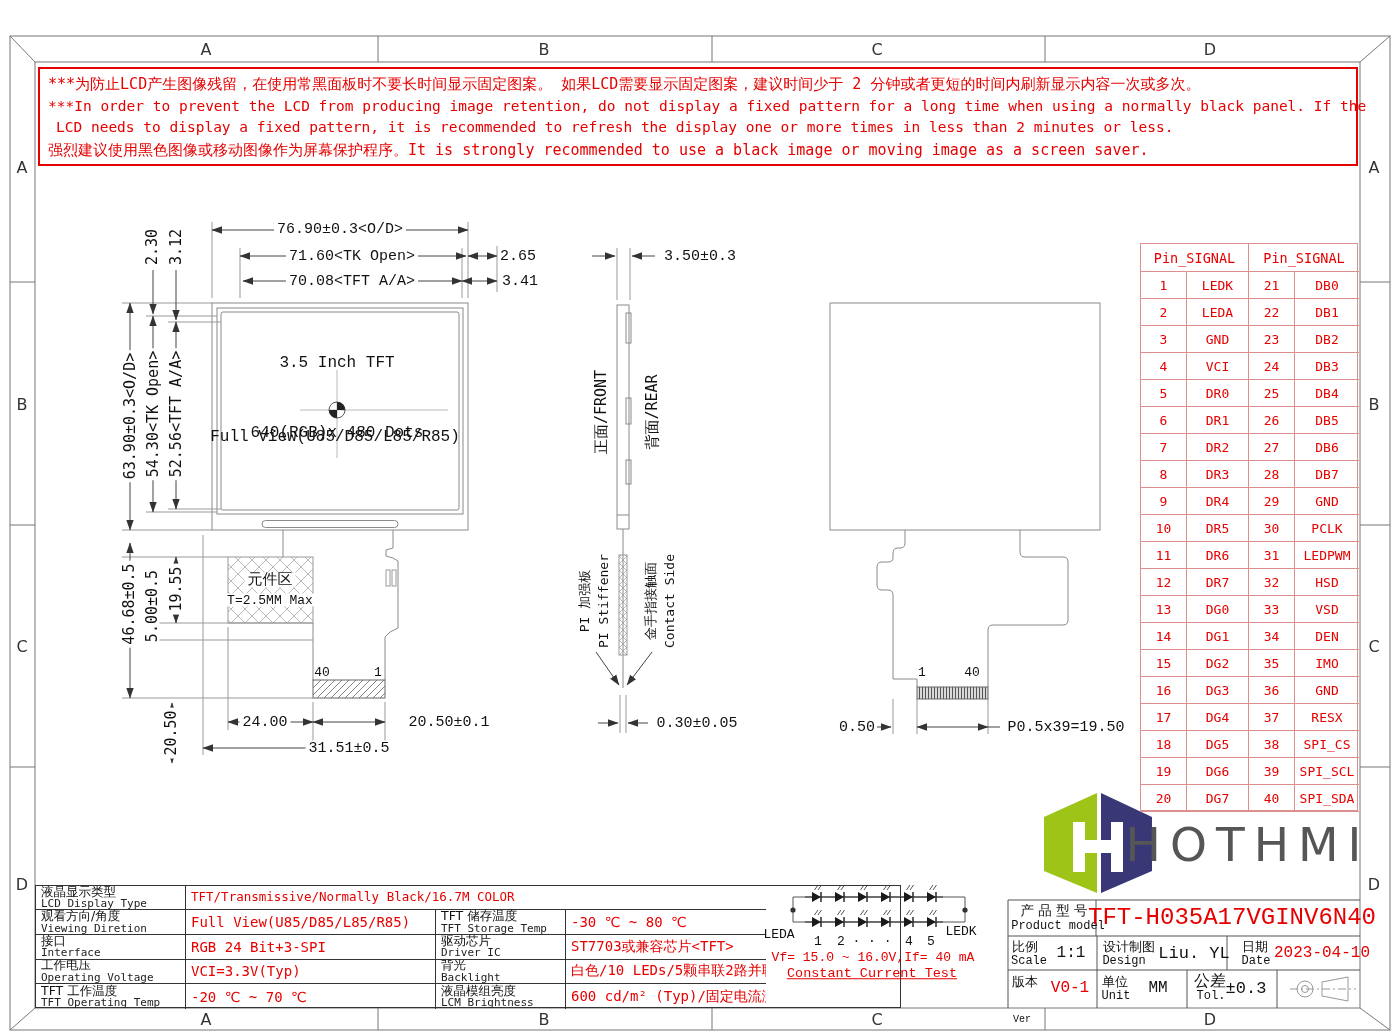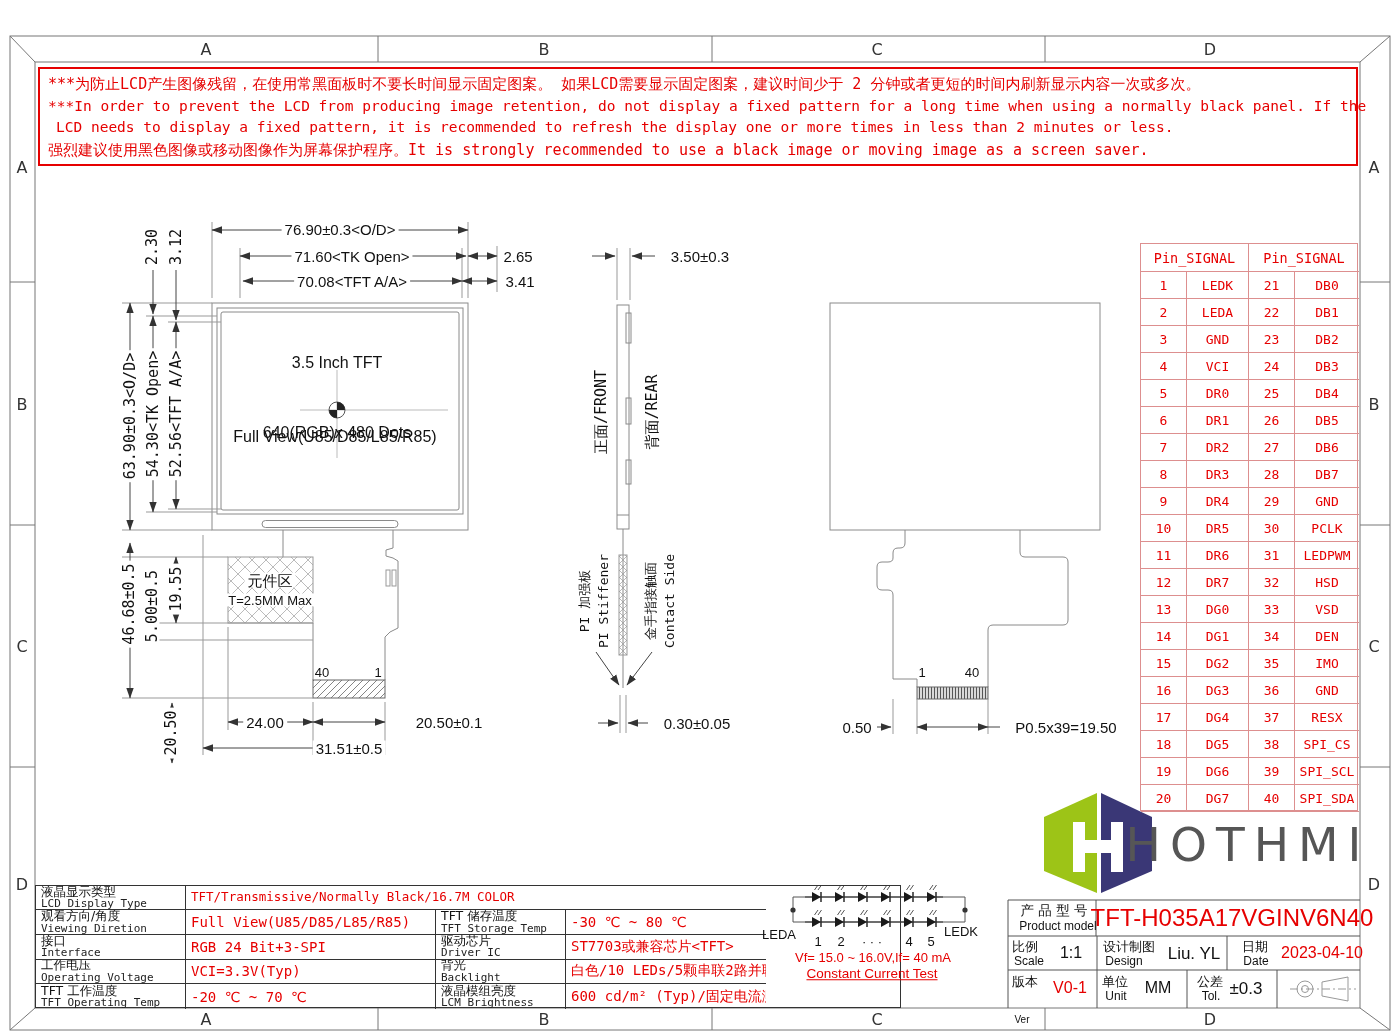--- a/index.html
+++ b/index.html
@@ -1,20 +1,20 @@
 <!DOCTYPE html>
 <html><head>
 <meta charset="utf-8">
 <style>
   html,body{margin:0;padding:0;background:#fff;}
   #page{position:relative;width:1400px;height:1034px;background:#ffffff;overflow:hidden;
         font-family:"DejaVu Sans",sans-serif;}
   svg{position:absolute;left:0;top:0;}
   .t{position:absolute;transform:translate(-50%,-50%);white-space:nowrap;
-     font-family:Liberation Sans, sans-serif;color:#111;font-size:15px;line-height:1;}
+     font-family:Liberation Mono, monospace;color:#111;font-size:15px;line-height:1;}
   .v{position:absolute;transform:translate(-50%,-50%) rotate(-90deg);white-space:nowrap;
      font-family:"DejaVu Sans Mono","DejaVu Sans",monospace;color:#111;font-size:15px;line-height:1;}
   .wbg{background:#fff;padding:0 3px;}
   .red{color:#e60000;}
   .zl{position:absolute;transform:translate(-50%,-50%);font-size:16px;color:#333;
       font-family:"DejaVu Sans",sans-serif;}
   
   #warnbox{position:absolute;left:38px;top:67px;width:1316px;height:95px;border:2px solid #e60000;}
   .wline{position:absolute;white-space:nowrap;color:#e60000;
          font-family:"DejaVu Sans Mono","DejaVu Sans",monospace;}
@@ -453,21 +453,21 @@
 <div class="t red" style="left:1322px;top:953px;font-size:16px;">2023-04-10</div>
 
 <div class="t" style="left:1025px;top:981px;font-size:13px;font-family:'DejaVu Sans',sans-serif;">版本</div>
 <div class="t" style="left:1022px;top:1020px;font-size:10px;">Ver</div>
 <div class="t red" style="left:1070px;top:988px;font-size:16px;">V0-1</div>
 
 <div class="t" style="left:1115px;top:981px;font-size:13px;font-family:'DejaVu Sans',sans-serif;">单位</div>
 <div class="t" style="left:1116px;top:996px;font-size:12px;">Unit</div>
 <div class="t" style="left:1158px;top:988px;font-size:16px;">MM</div>
 
-<div class="t" style="left:1210px;top:981px;font-size:13px;font-family:'DejaVu Sans',sans-serif;">公差</div>
+<div class="t" style="left:1210px;top:981px;font-size:16px;font-family:'DejaVu Sans',sans-serif;">公差</div>
 <div class="t" style="left:1211px;top:996px;font-size:12px;">Tol.</div>
 <div class="t" style="left:1246px;top:988px;font-size:17px;">±0.3</div>
 
 <div class="zl" style="left: 206px; top: 49px;">A</div>
     <div class="zl" style="left: 206px; top: 1019px;">A</div>
     <div class="zl" style="left: 22px; top: 167px;">A</div>
     <div class="zl" style="left: 1374px; top: 167px;">A</div>
     <div class="zl" style="left: 544px; top: 49px;">B</div>
     <div class="zl" style="left: 544px; top: 1019px;">B</div>
     <div class="zl" style="left: 22px; top: 404px;">B</div>

